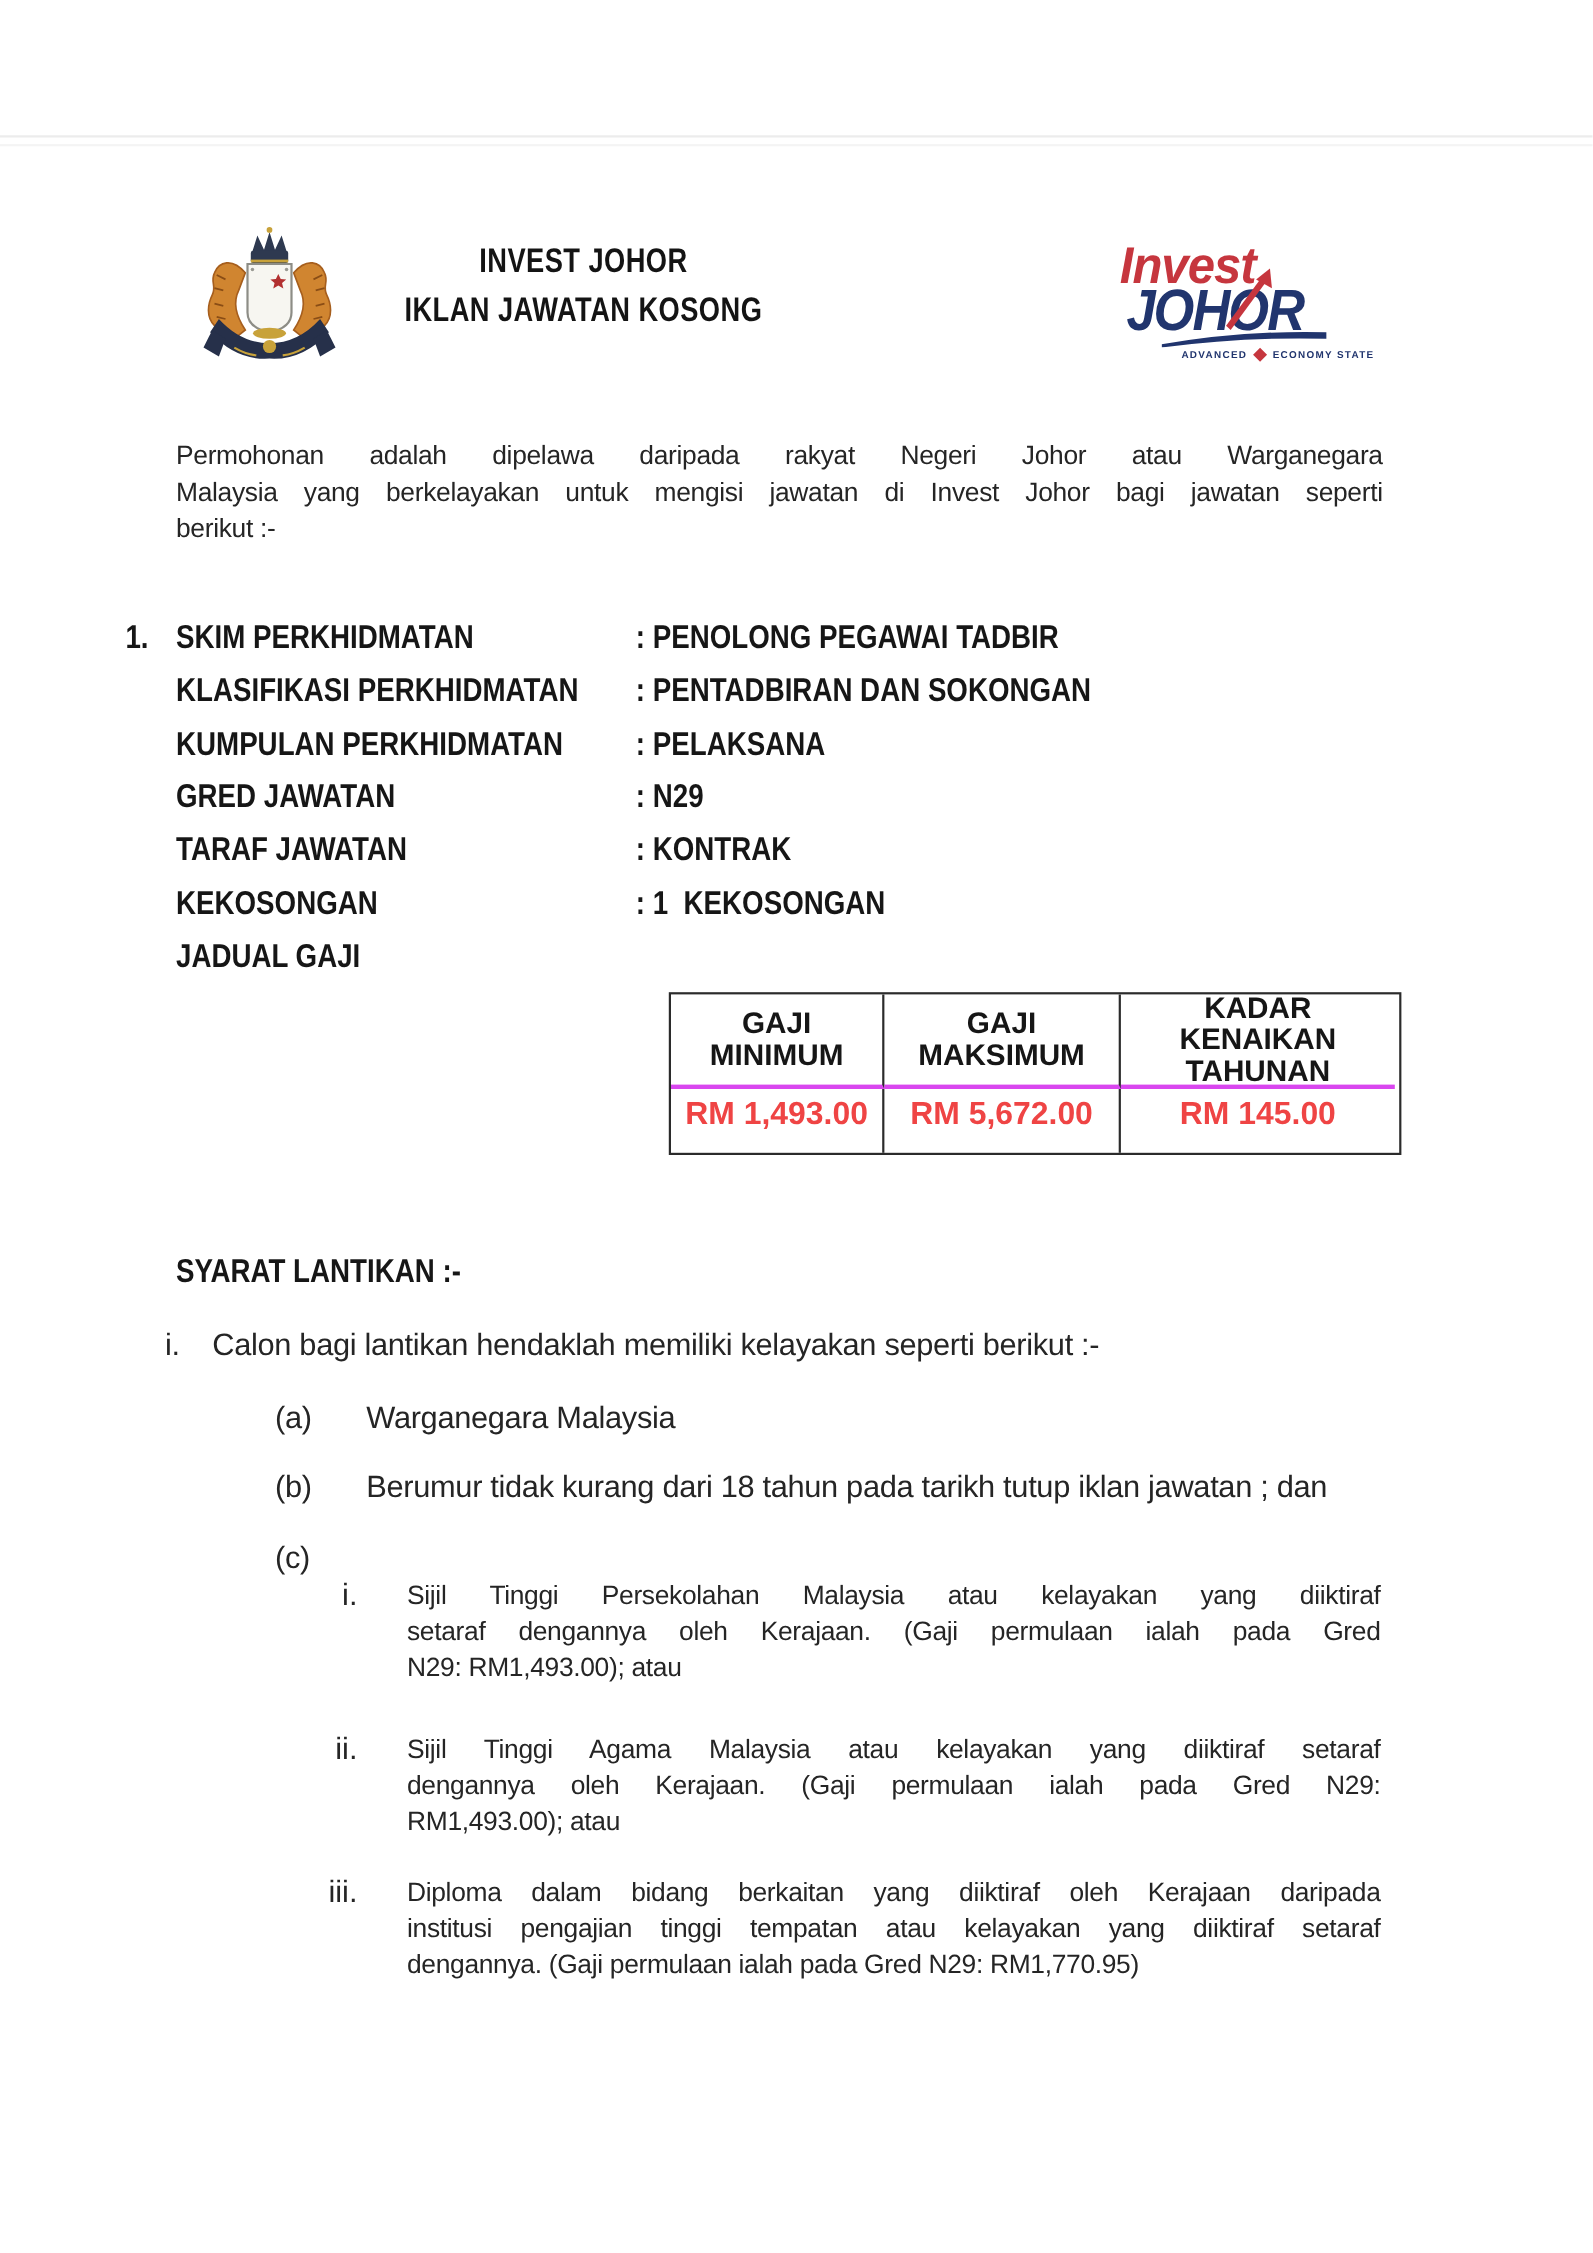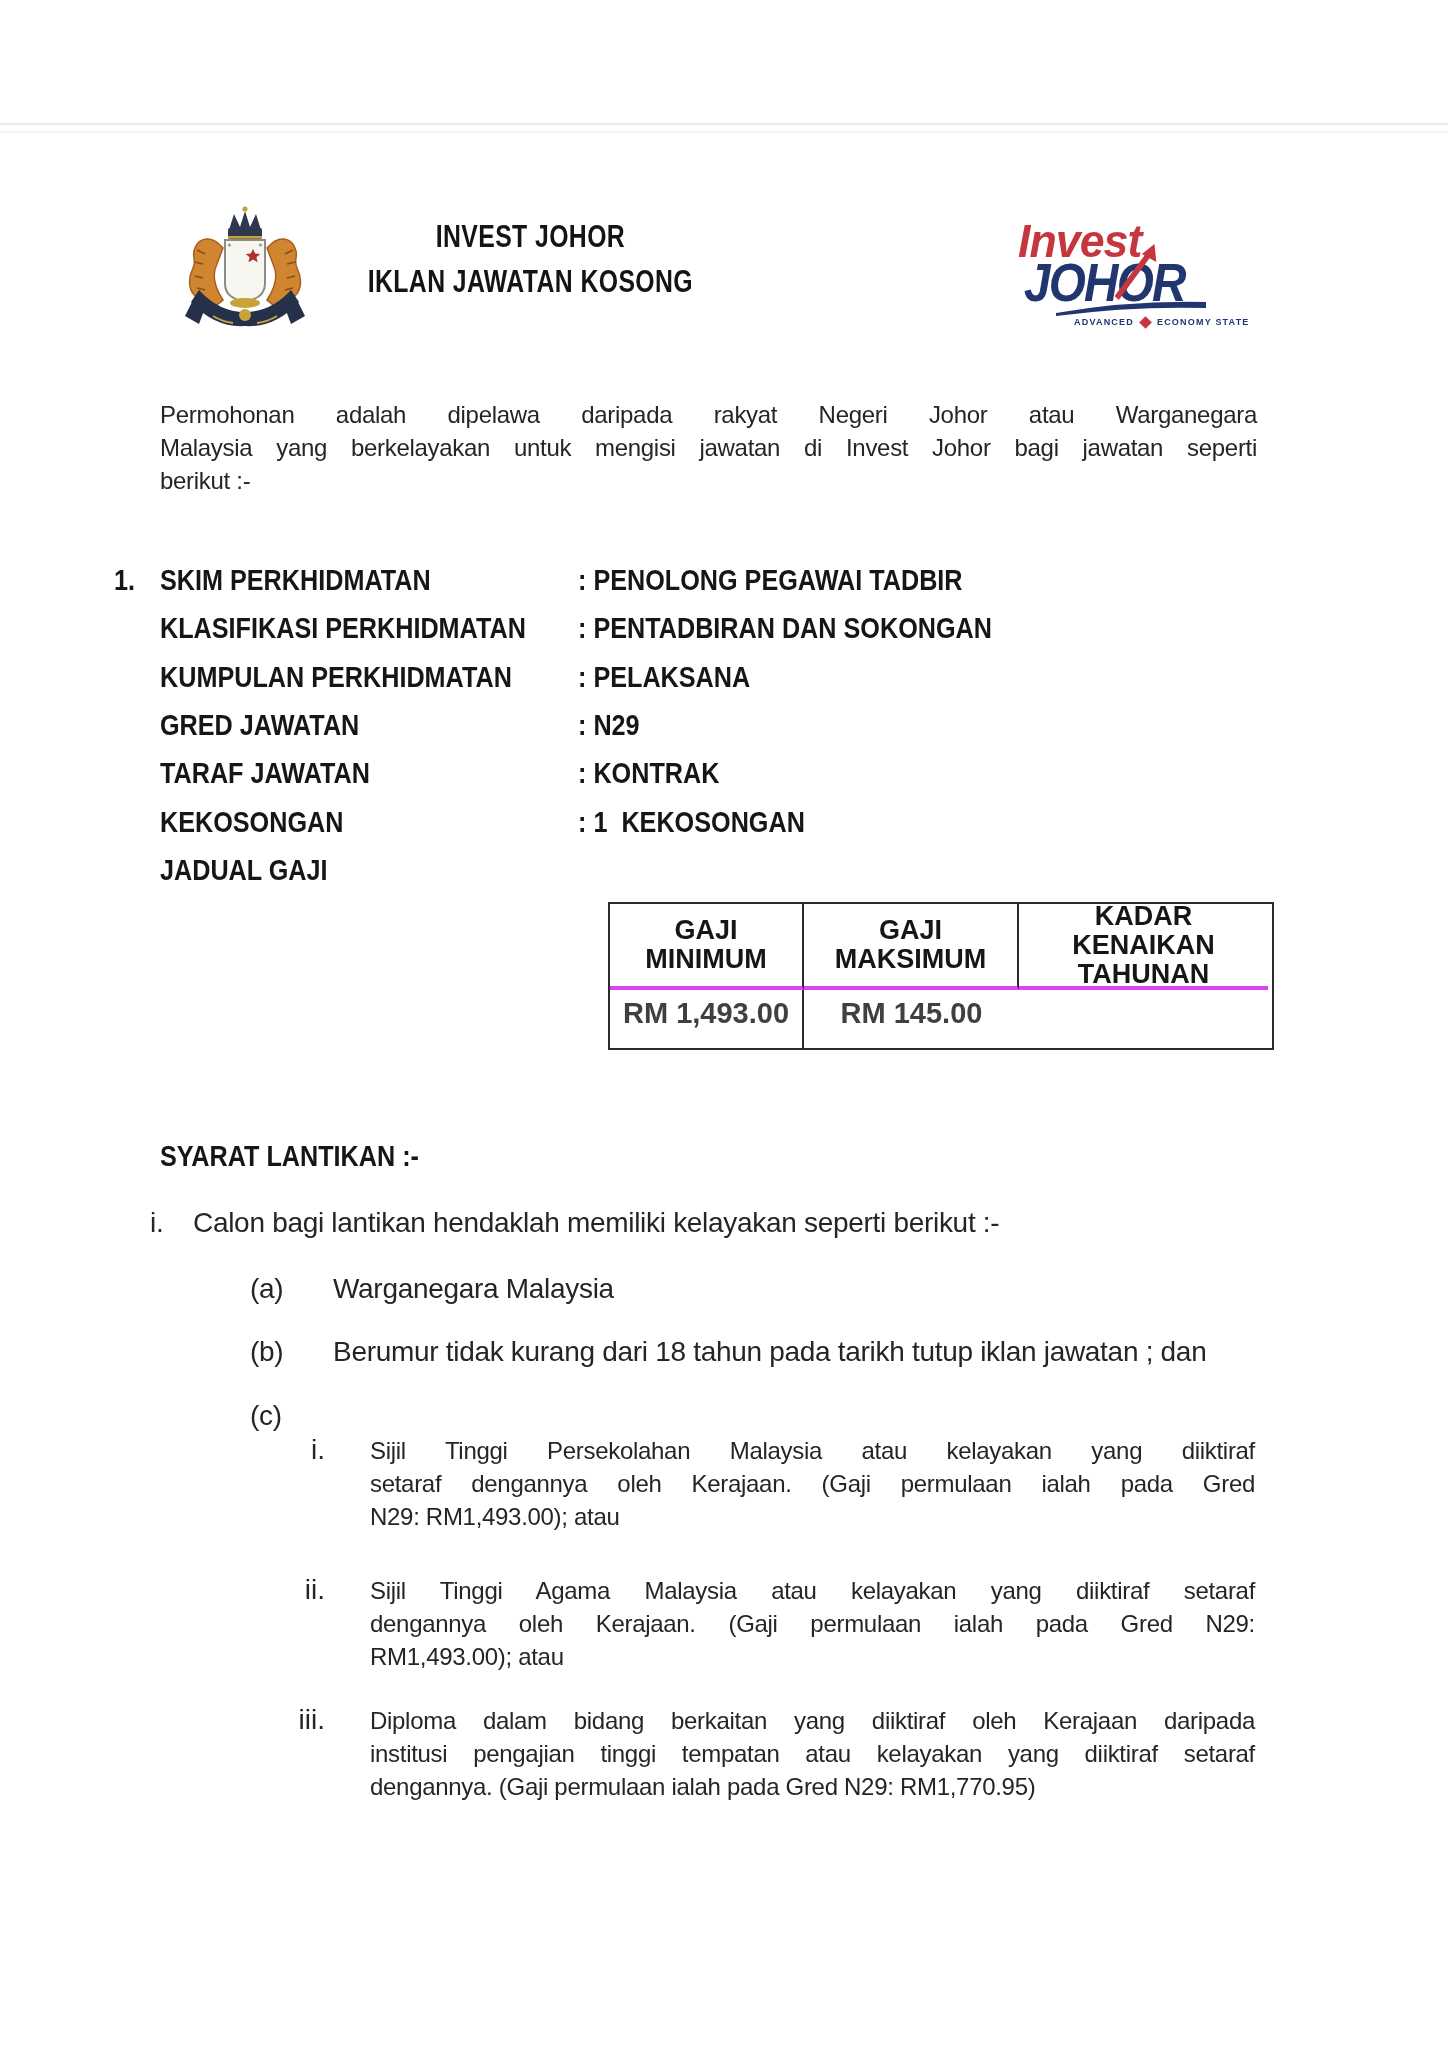--- a/index.html
+++ b/index.html
@@ -41,21 +41,21 @@
 
   
   .sal-table{position:absolute;left:608px;top:902px;width:662px;
              display:grid;grid-template-columns:194px 215px 249px;grid-template-rows:86px 58px;
              border:2px solid #2b2b2b;}
   .sal-cell{border-right:2px solid #2b2b2b;border-bottom:4px solid #d946ef;
             display:flex;align-items:center;justify-content:center;text-align:center;}
   .sal-cell.col3{border-right:none;}
   .sal-cell.vrow{border-bottom:none;align-items:flex-start;padding-top:7px;}
   .sal-head{font-weight:bold;font-size:27px;line-height:29px;color:#161616;white-space:pre-line;}
-  .sal-val{font-weight:bold;font-size:29px;color:#404040;}
+  .sal-val{font-weight:bold;font-size:29px;color:#ef4444;}
 
   .just-block{position:absolute;width:885px;}
   .marker-box{position:absolute;width:50px;text-align:right;font-size:28px;color:#252525;}
 </style>
 </head>
 <body>
 
 <div class="page">
 
   <div class="scanline" style="top:123px;height:2px;background:#ececec;"></div>
@@ -155,20 +155,23 @@
 MAKSIMUM</span>
       </div>
     <div class="sal-cell col3">
         <span class="sal-head">KADAR
 KENAIKAN
 TAHUNAN</span>
       </div>
     <div class="sal-cell vrow">
         <span class="sal-val">RM 1,493.00</span>
       </div>
+    <div class="sal-cell vrow">
+        <span class="sal-val">RM 5,672.00</span>
+      </div>
     <div class="sal-cell vrow col3">
         <span class="sal-val">RM 145.00</span>
       </div>
   </div>
 
   <div class="abs" style="left:160px;top:1139px;"><span class="blabel">SYARAT LANTIKAN :-</span></div>
 
   <div class="abs plain" style="left:150px;top:1207px;">i.</div>
   <div class="abs plain" style="left:193px;top:1207px;">Calon bagi lantikan hendaklah memiliki kelayakan seperti berikut :-</div>
 

